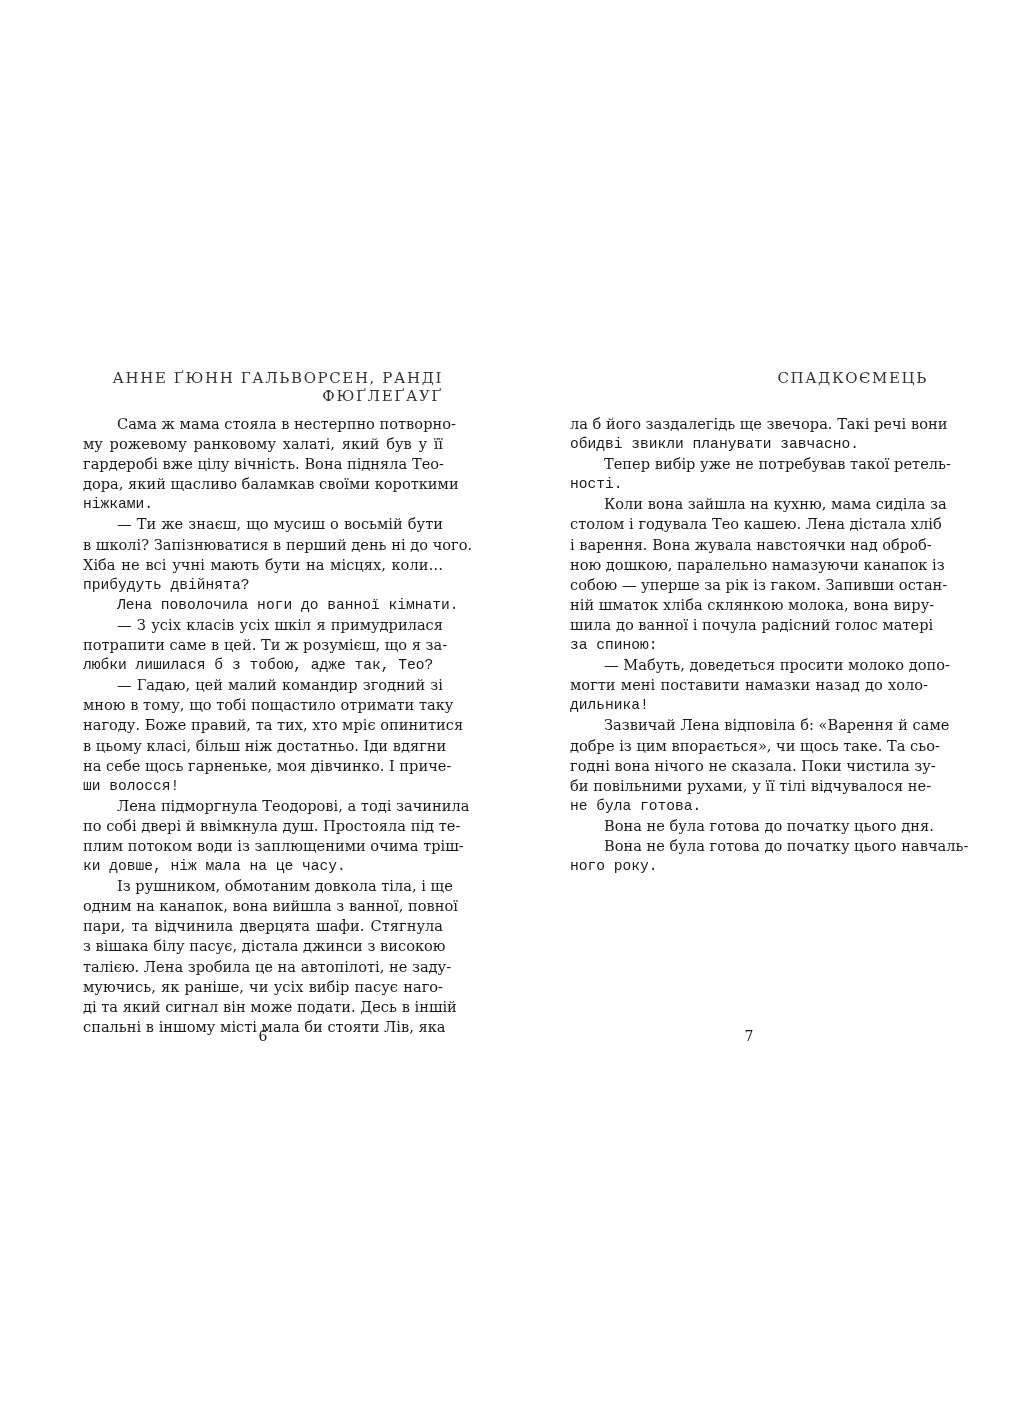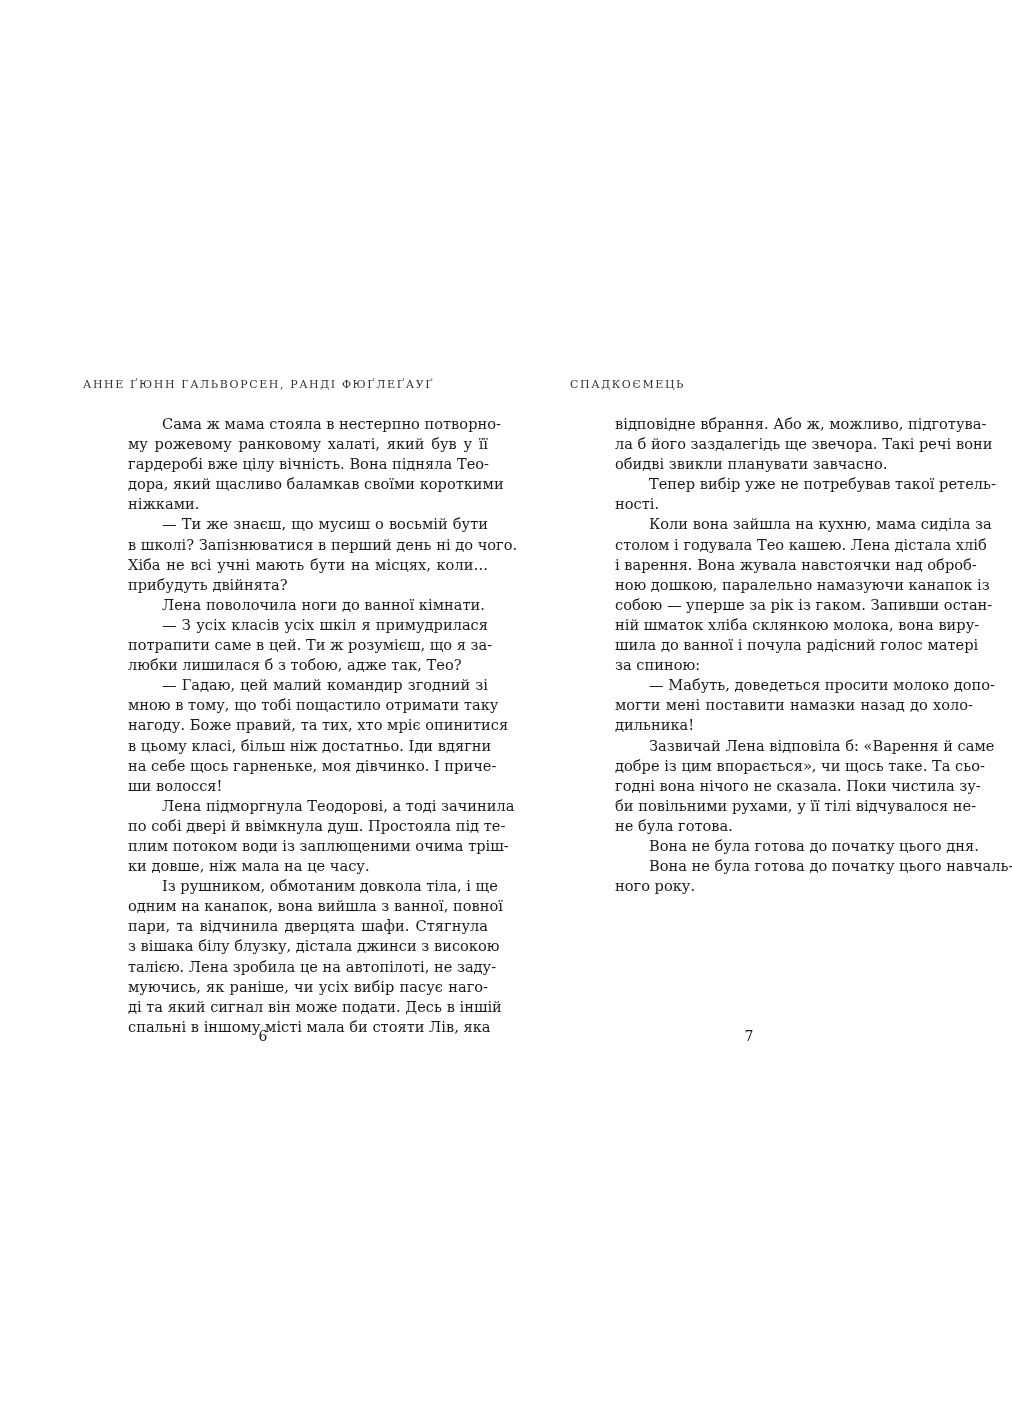--- a/index.html
+++ b/index.html
@@ -1,25 +1,25 @@
 <!DOCTYPE html>
 <html><head>
 <meta charset="utf-8">
 <style>
   html, body { margin: 0; padding: 0; background: #ffffff; }
   body { width: 1012px; height: 1408px; position: relative; overflow: hidden;
          font-family: "DejaVu Serif", "Liberation Serif", serif; color: #1a1a1a; }
   .page { position: absolute; top: 0; }
   .page.left { left: 83px; width: 360px; }
   .page.right { left: 570px; width: 358px; }
-  .running-head { position: absolute; top: 378px; width: 100%; text-align: left;
-                  font-size: 11px; letter-spacing: 1.6px; color: #333; text-transform: uppercase; }
-  .body-text { position: absolute; top: 414px; width: 100%; font-size: 14.6px; line-height: 20.1px; margin-left: 45px; }
+  .running-head { position: absolute; top: 369px; width: 100%; text-align: right;
+                  font-size: 15px; letter-spacing: 1.6px; color: #333; text-transform: uppercase; }
+  .body-text { position: absolute; top: 414px; width: 100%; font-size: 14.6px; line-height: 20.1px; }
   .line { white-space: nowrap; text-align: justify; text-align-last: justify; height: 20.1px; }
-  .line.last { text-align-last: left; }
+  .line.last { text-align-last: left; font-family: Liberation Mono, monospace; }
   .line.indent { padding-left: 34px; }
   .folio { position: absolute; top: 1028px; width: 100%; text-align: center; font-size: 14px; }
 </style>
 </head>
 <body>
 
 <div class="page left">
   <div class="running-head">Анне Ґюнн Гальворсен, Ранді Фюґлеґауґ</div>
   <div class="body-text" id="left-body">
       <div class="line indent">Сама ж мама стояла в нестерпно потворно-</div>
@@ -41,33 +41,32 @@
       <div class="line">в цьому класі, більш ніж достатньо. Іди вдягни</div>
       <div class="line">на себе щось гарненьке, моя дівчинко. І приче-</div>
       <div class="line last">ши волосся!</div>
       <div class="line indent">Лена підморгнула Теодорові, а тоді зачинила</div>
       <div class="line">по собі двері й ввімкнула душ. Простояла під те-</div>
       <div class="line">плим потоком води із заплющеними очима тріш-</div>
       <div class="line last">ки довше, ніж мала на це часу.</div>
       <div class="line indent">Із рушником, обмотаним довкола тіла, і ще</div>
       <div class="line">одним на канапок, вона вийшла з ванної, повної</div>
       <div class="line">пари, та відчинила дверцята шафи. Стягнула</div>
-      <div class="line">з вішака білу блузку, дістала джинси з високою</div>
+      <div class="line">з вішака білу пасує, дістала джинси з високою</div>
       <div class="line">талією. Лена зробила це на автопілоті, не заду-</div>
       <div class="line">муючись, як раніше, чи усіх вибір пасує наго-</div>
       <div class="line">ді та який сигнал він може подати. Десь в іншій</div>
       <div class="line">спальні в іншому місті мала би стояти Лів, яка</div>
     </div>
   <div class="folio">6</div>
 </div>
 
 <div class="page right">
   <div class="running-head">Спадкоємець</div>
   <div class="body-text" id="right-body">
-      <div class="line">відповідне вбрання. Або ж, можливо, підготува-</div>
       <div class="line">ла б його заздалегідь ще звечора. Такі речі вони</div>
       <div class="line last">обидві звикли планувати завчасно.</div>
       <div class="line indent">Тепер вибір уже не потребував такої ретель-</div>
       <div class="line last">ності.</div>
       <div class="line indent">Коли вона зайшла на кухню, мама сиділа за</div>
       <div class="line">столом і годувала Тео кашею. Лена дістала хліб</div>
       <div class="line">і варення. Вона жувала навстоячки над оброб-</div>
       <div class="line">ною дошкою, паралельно намазуючи канапок із</div>
       <div class="line">собою — уперше за рік із гаком. Запивши остан-</div>
       <div class="line">ній шматок хліба склянкою молока, вона виру-</div>

